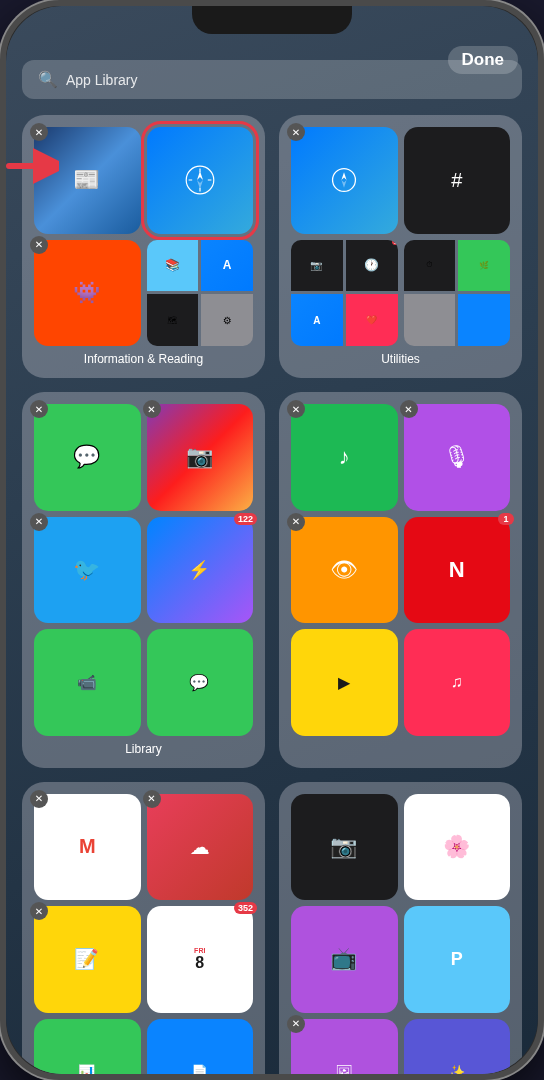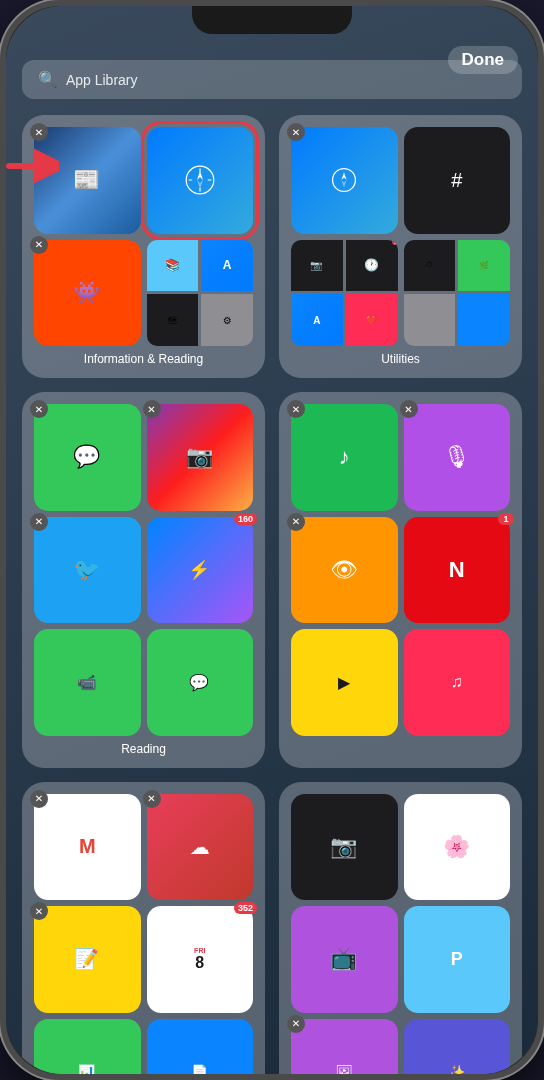--- a/index.html
+++ b/index.html
@@ -359,40 +359,40 @@
                 <span>📷</span>
               </div>
             </div>
             <div class="app-icon-wrapper">
               <div class="close-btn">✕</div>
               <div class="app-icon app-twitter" style="border-radius:14px; width:100%; aspect-ratio:1; display:flex; align-items:center; justify-content:center; font-size:22px; color:white;">
                 <span>🐦</span>
               </div>
             </div>
             <div class="app-icon-wrapper" style="position:relative;">
-              <div class="badge">160</div>
+              <div class="badge">122</div>
               <div class="app-icon app-messenger" style="border-radius:14px; width:100%; aspect-ratio:1; display:flex; align-items:center; justify-content:center; font-size:18px; color:white;">
                 <span>⚡</span>
               </div>
             </div>
           </div>
 
           <div style="margin-top:6px; display:grid; grid-template-columns:1fr 1fr; gap:6px;">
             <div class="app-icon-wrapper">
               <div class="app-icon app-green" style="border-radius:14px; width:100%; aspect-ratio:1; display:flex; align-items:center; justify-content:center; font-size:16px; color:white;">
                 <span>📹</span>
               </div>
             </div>
             <div class="app-icon-wrapper">
               <div class="app-icon app-green" style="border-radius:14px; width:100%; aspect-ratio:1; display:flex; align-items:center; justify-content:center; font-size:16px; color:white;">
                 <span>💬</span>
               </div>
             </div>
           </div>
-          <div class="folder-label">Reading</div>
+          <div class="folder-label">Library</div>
         </div>
 
         <div class="folder">
           <div class="app-grid">
             <div class="app-icon-wrapper">
               <div class="close-btn">✕</div>
               <div class="app-icon app-spotify" style="border-radius:14px; width:100%; aspect-ratio:1; display:flex; align-items:center; justify-content:center; font-size:22px; color:white;">
                 <span>♪</span>
               </div>
             </div>

